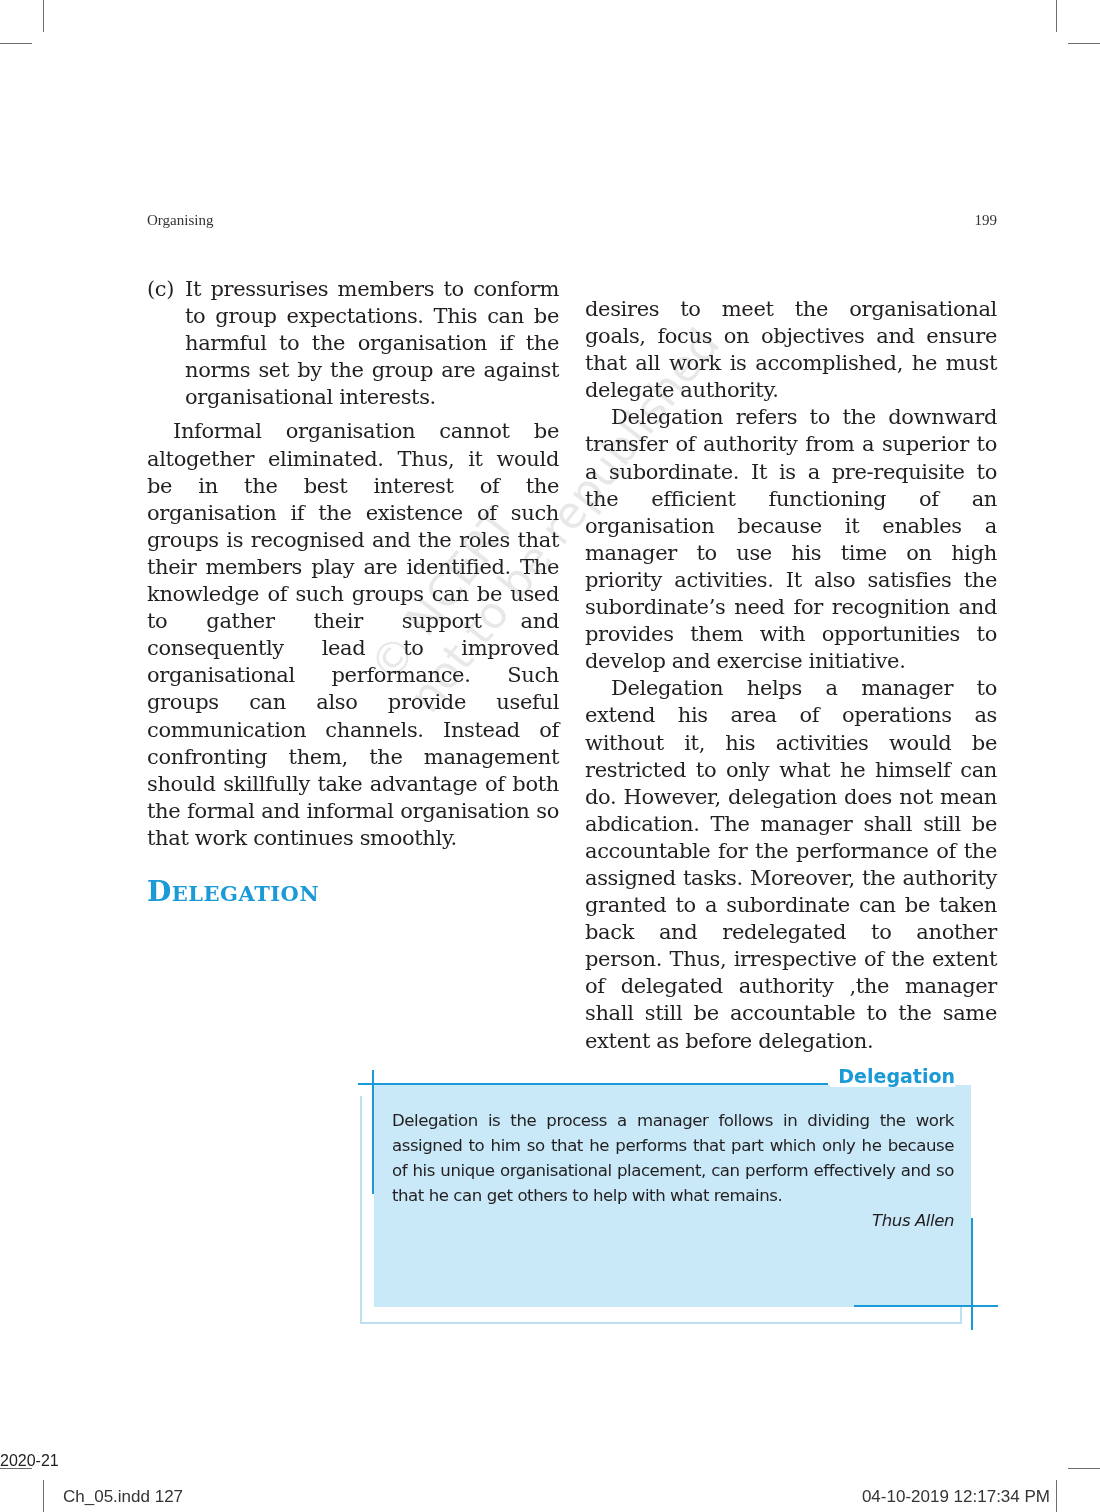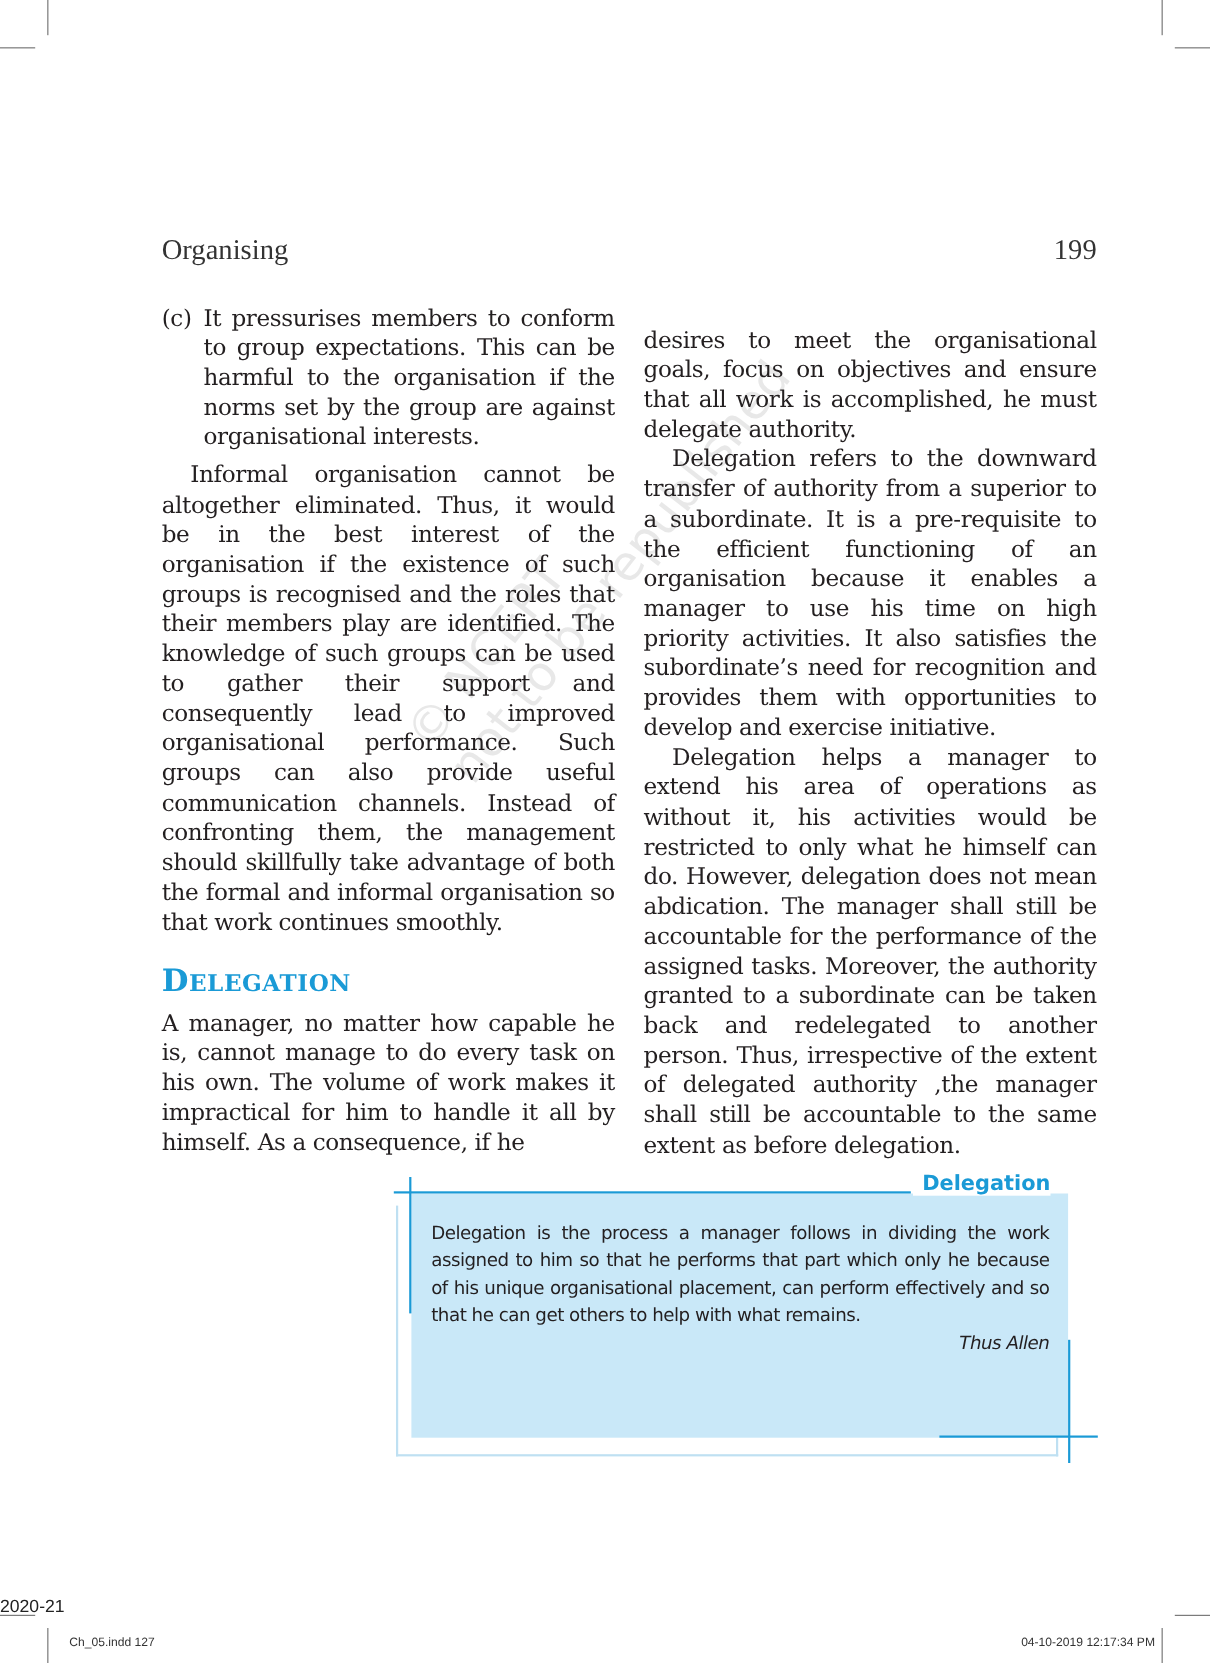--- a/index.html
+++ b/index.html
@@ -1,19 +1,19 @@
 <!DOCTYPE html>
 <html><head>
   <meta charset="utf-8">
   <style>
     html, body { margin:0; padding:0; background:#ffffff; }
     body { width:1100px; height:1512px; position:relative; overflow:hidden; color:#231f20; }
     .crop { position:absolute; background:#6d6d6d; }
     .running-head { position:absolute; left:147px; top:212px; width:850px; height:26px;
-      font-family:"Liberation Serif", serif; font-size:26px; color:#333; }
+      font-family:"Liberation Serif", serif; font-size:15px; color:#333; }
     .running-head .title { position:absolute; left:0; top:0; }
     .running-head .page-no { position:absolute; right:0; top:0; }
     .col { position:absolute; font-family:"DejaVu Serif", serif; font-size:21px; line-height:27.1px;
       text-align:justify; color:#231f20; letter-spacing:-0.35px; }
     .col p { margin:0; }
     .col-left { left:147px; top:276px; width:412px; }
     .col-right { left:585px; top:276px; width:412px;margin-top:20px; }
     .list-item { display:flex; }
     .list-item .marker { width:38px; flex:0 0 38px; }
     .list-item .body { flex:1; }
@@ -33,21 +33,21 @@
       font-size:19px; color:#1a9ad6; background:#fff; padding-left:8px; }
     .box-text { position:absolute; left:34px; top:36px; width:562px; font-family:"DejaVu Sans", sans-serif;
       font-size:16.6px; line-height:25px; color:#231f20; letter-spacing:-0.45px;margin-top:12px; }
     .box-text p { margin:0; text-align:justify; }
     .box-text .author { text-align:right; font-style:italic; }
     .watermark { position:absolute; left:360px; top:660px; width:460px; font-family:"DejaVu Sans", sans-serif;
       font-size:44px; line-height:50px; color:rgba(150,150,150,0.22); transform:rotate(-52deg); transform-origin:left top;
       white-space:nowrap; pointer-events:none; }
     .footer-year { position:absolute; left:0; width:1100px; top:1452px; 
       font-family:"Liberation Sans", sans-serif; font-size:16px; color:#222; }
-    .slug { position:absolute; top:1487px; font-family:"Liberation Sans", sans-serif; font-size:11px; color:#333; }
+    .slug { position:absolute; top:1487px; font-family:"Liberation Sans", sans-serif; font-size:17px; color:#333; }
   </style>
 </head>
 <body>
 
 <div class="crop" style="left:43px;top:0;width:1px;height:32px;"></div>
 <div class="crop" style="left:0;top:43px;width:32px;height:1px;"></div>
 <div class="crop" style="left:1056px;top:0;width:1px;height:32px;"></div>
 <div class="crop" style="left:1068px;top:43px;width:32px;height:1px;"></div>
 <div class="crop" style="left:0;top:1468px;width:32px;height:1px;"></div>
 <div class="crop" style="left:43px;top:1480px;width:1px;height:32px;"></div>
@@ -64,21 +64,20 @@
   <div>not to be republished</div>
 </div>
 
 <div class="col col-left">
   <div class="list-item">
     <span class="marker">(c)</span>
     <p class="body">It pressurises members to conform to group expectations. This can be harmful to the organisation if the norms set by the group are against organisational interests.</p>
   </div>
   <p class="indent gap-top">Informal organisation cannot be altogether eliminated. Thus, it would be in the best interest of the organisation if the existence of such groups is recognised and the roles that their members play are identified. The knowledge of such groups can be used to gather their support and consequently lead to improved organisational performance. Such groups can also provide useful communication channels. Instead of confronting them, the management should skillfully take advantage of both the formal and informal organisation so that work continues smoothly.</p>
   <h2 class="section-heading"><span>D</span><span class="sc">ELEGATION</span></h2>
-  <p>A manager, no matter how capable he is, cannot manage to do every task on his own. The volume of work makes it impractical for him to handle it all by himself. As a consequence, if he</p>
 </div>
 
 <div class="col col-right">
   <p>desires to meet the organisational goals, focus on objectives and ensure that all work is accomplished, he must delegate authority.</p>
   <p class="indent">Delegation refers to the downward transfer of authority from a superior to a subordinate. It is a pre-requisite to the efficient functioning of an organisation because it enables a manager to use his time on high priority activities. It also satisfies the subordinate’s need for recognition and provides them with opportunities to develop and exercise initiative.</p>
   <p class="indent">Delegation helps a manager to extend his area of operations as without it, his activities would be restricted to only what he himself can do. However, delegation does not mean abdication. The manager shall still be accountable for the performance of the assigned tasks. Moreover, the authority granted to a subordinate can be taken back and redelegated to another person. Thus, irrespective of the extent of delegated authority ,the manager shall still be accountable to the same extent as before delegation.</p>
 </div>
 
 <div class="box-wrap">
   <div class="box-outer"></div>

